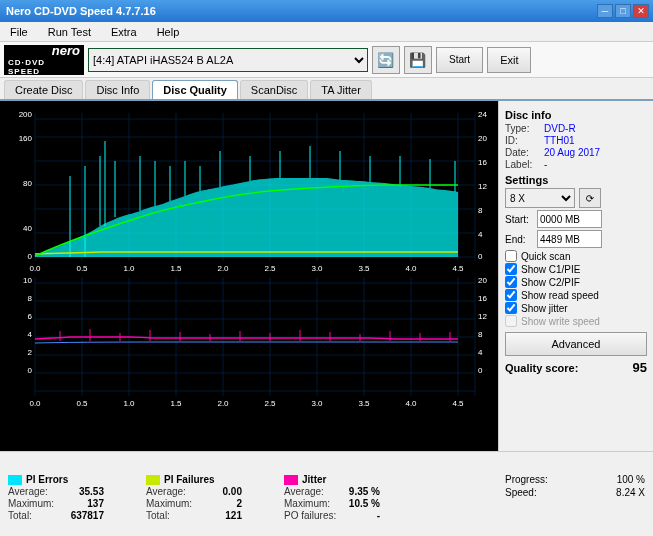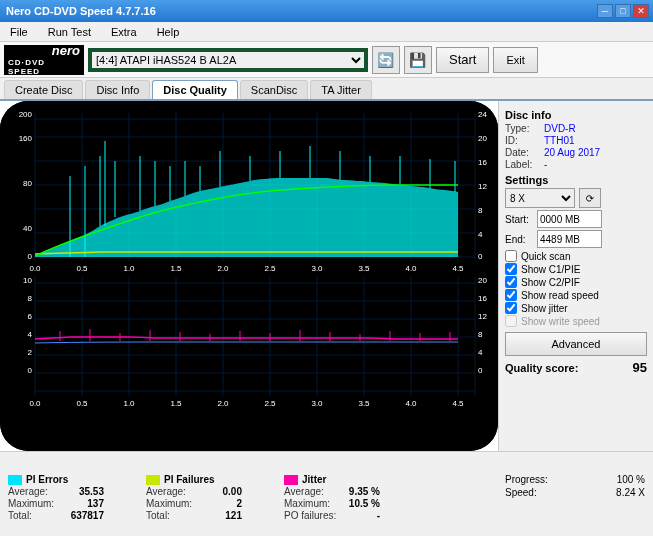--- a/index.html
+++ b/index.html
@@ -58,34 +58,34 @@
       align-items: flex-end;
       justify-content: center;
     }
     .nero-logo .nero-text { font-size: 13px; font-weight: bold; font-style: italic; }
     .nero-logo .cd-text { font-size: 8px; letter-spacing: 1px; }
     .drive-dropdown {
       flex: 1;
       max-width: 280px;
       height: 24px;
       font-size: 11px;
-      border: 4px solid #14532d;
+      border: 1px solid #14532d;
     }
     .toolbar-icon-btn {
       width: 28px; height: 28px;
       background: #e8e8e8;
       border: 1px solid #999;
       display: flex; align-items: center; justify-content: center;
       cursor: pointer; font-size: 14px;
     }
     .start-btn {
       height: 26px; padding: 0 12px;
       background: linear-gradient(to bottom, #f8f8f8, #e0e0e0);
       border: 1px solid #999;
-      font-size: 13px; cursor: pointer;
+      font-size: 10px; cursor: pointer;
     }
     .exit-btn {
       height: 26px; padding: 0 12px;
       background: linear-gradient(to bottom, #f8f8f8, #e0e0e0);
       border: 1px solid #999;
       font-size: 11px; cursor: pointer;
     }
 
     
     .tabs {
@@ -116,21 +116,20 @@
       background: white;
       height: 350px;
     }
 
     
     .chart-area {
       flex: 1;
       background: #000;
       position: relative;
       overflow: hidden;
-      border-radius: 28px;
     }
 
     .chart-title {
       color: white;
       font-size: 10px;
       text-align: center;
       padding: 2px;
       position: absolute;
       top: 0; left: 0; right: 0;
     }

